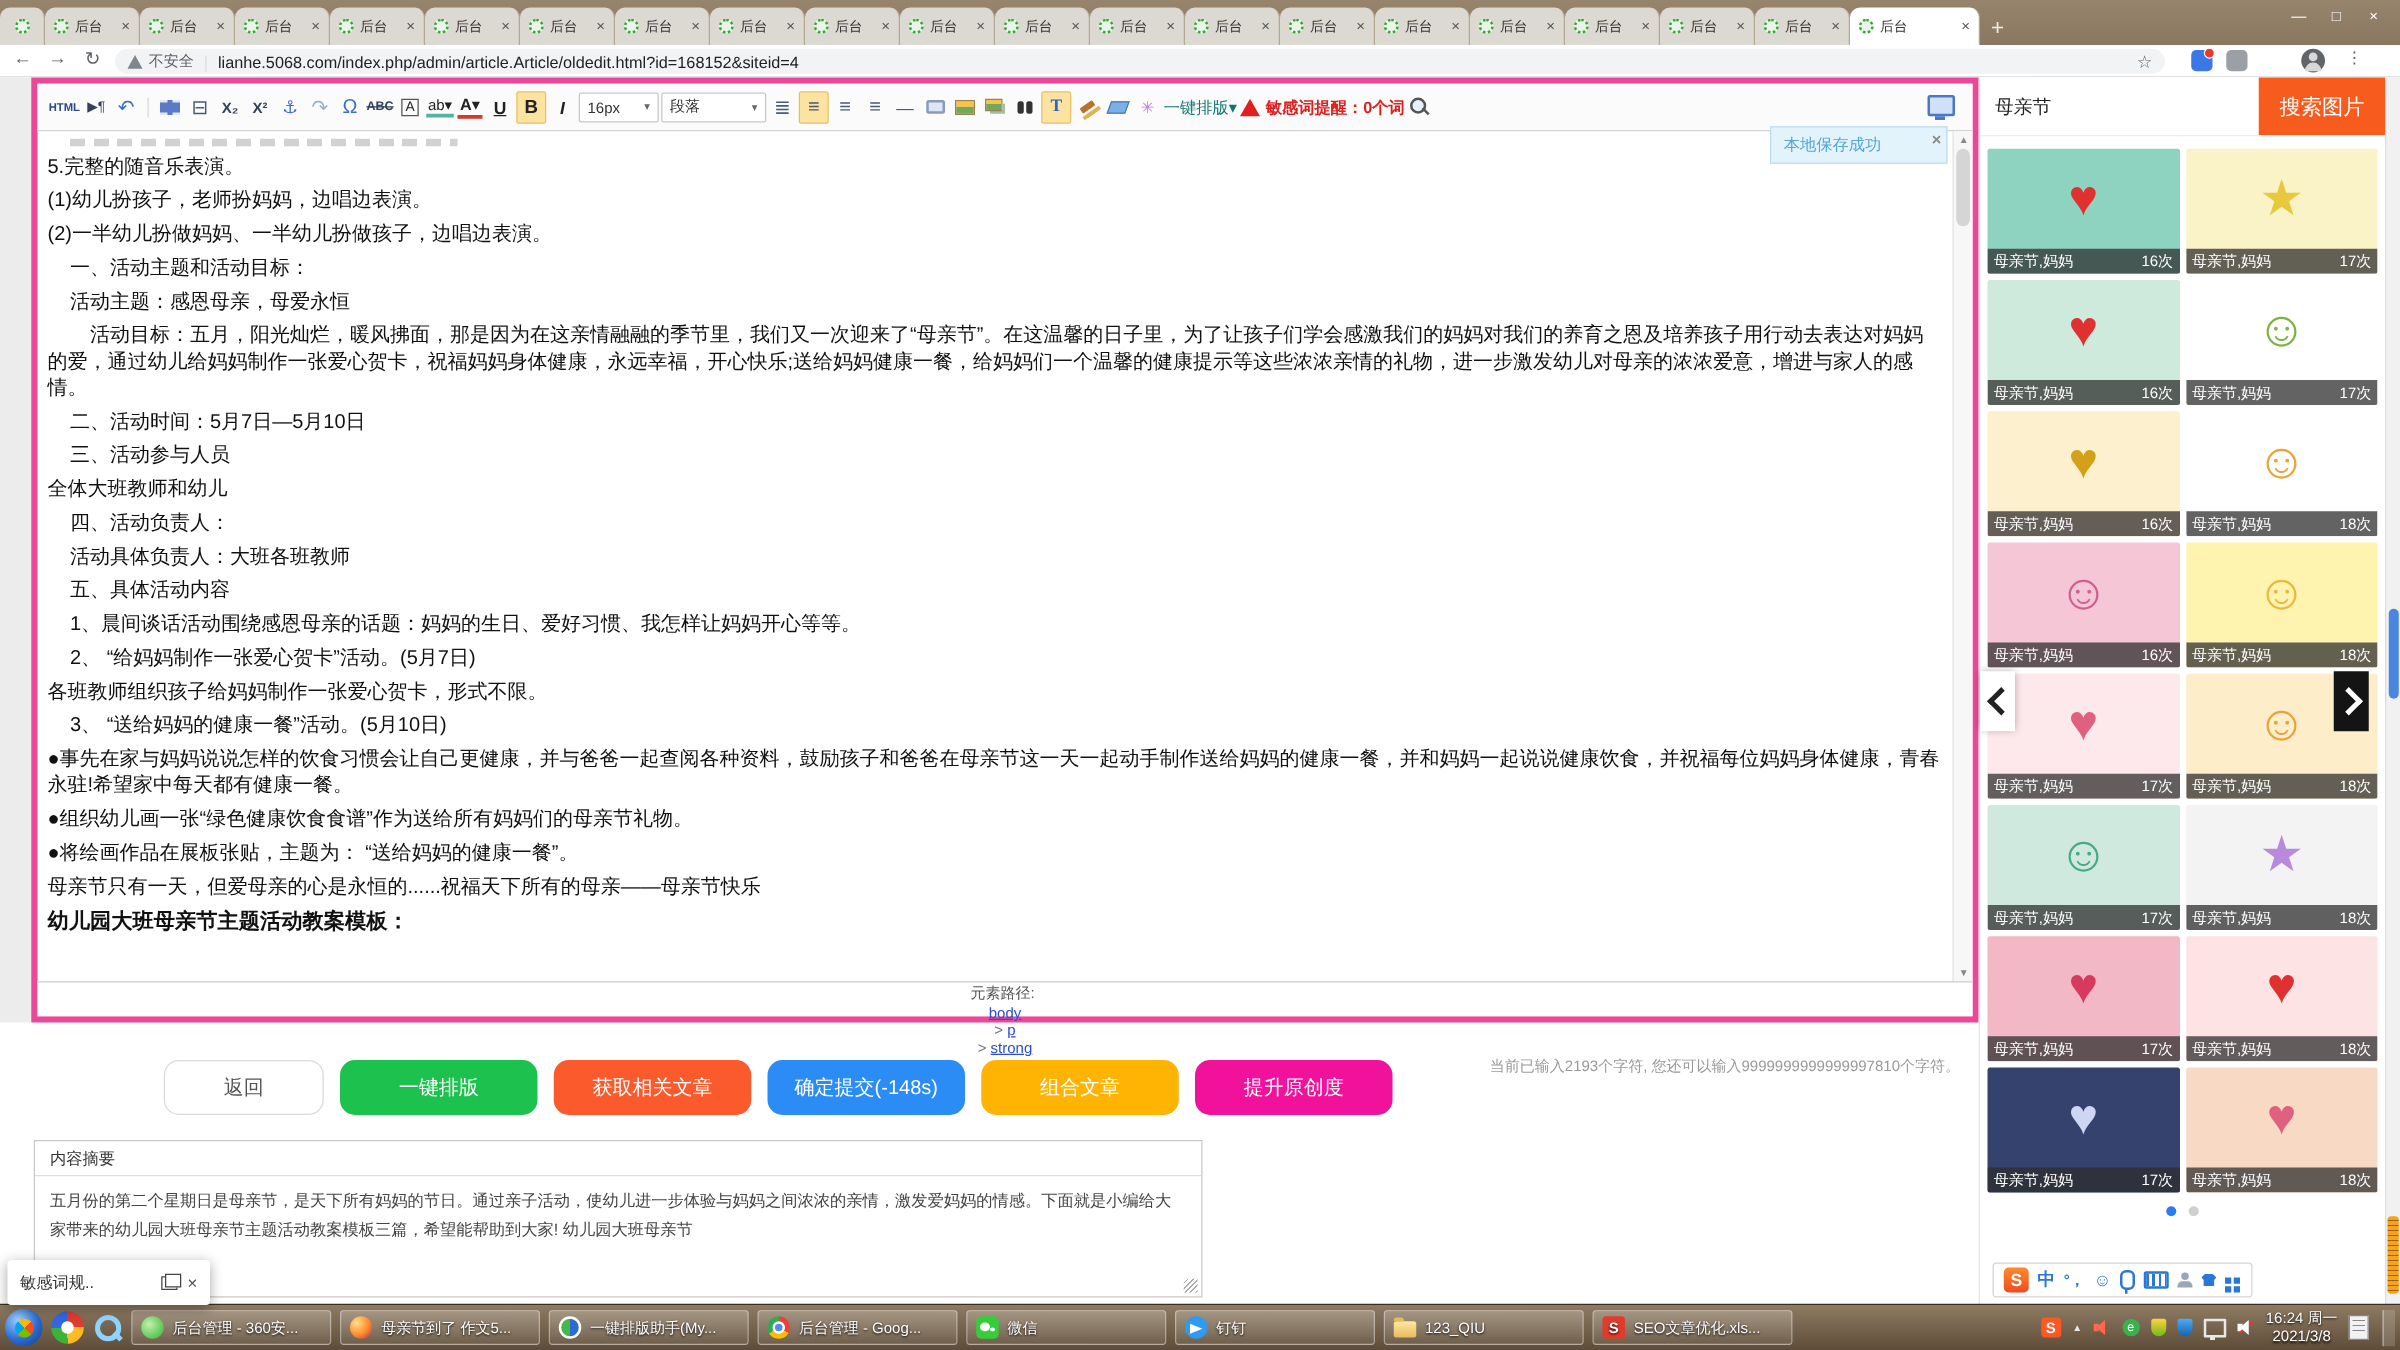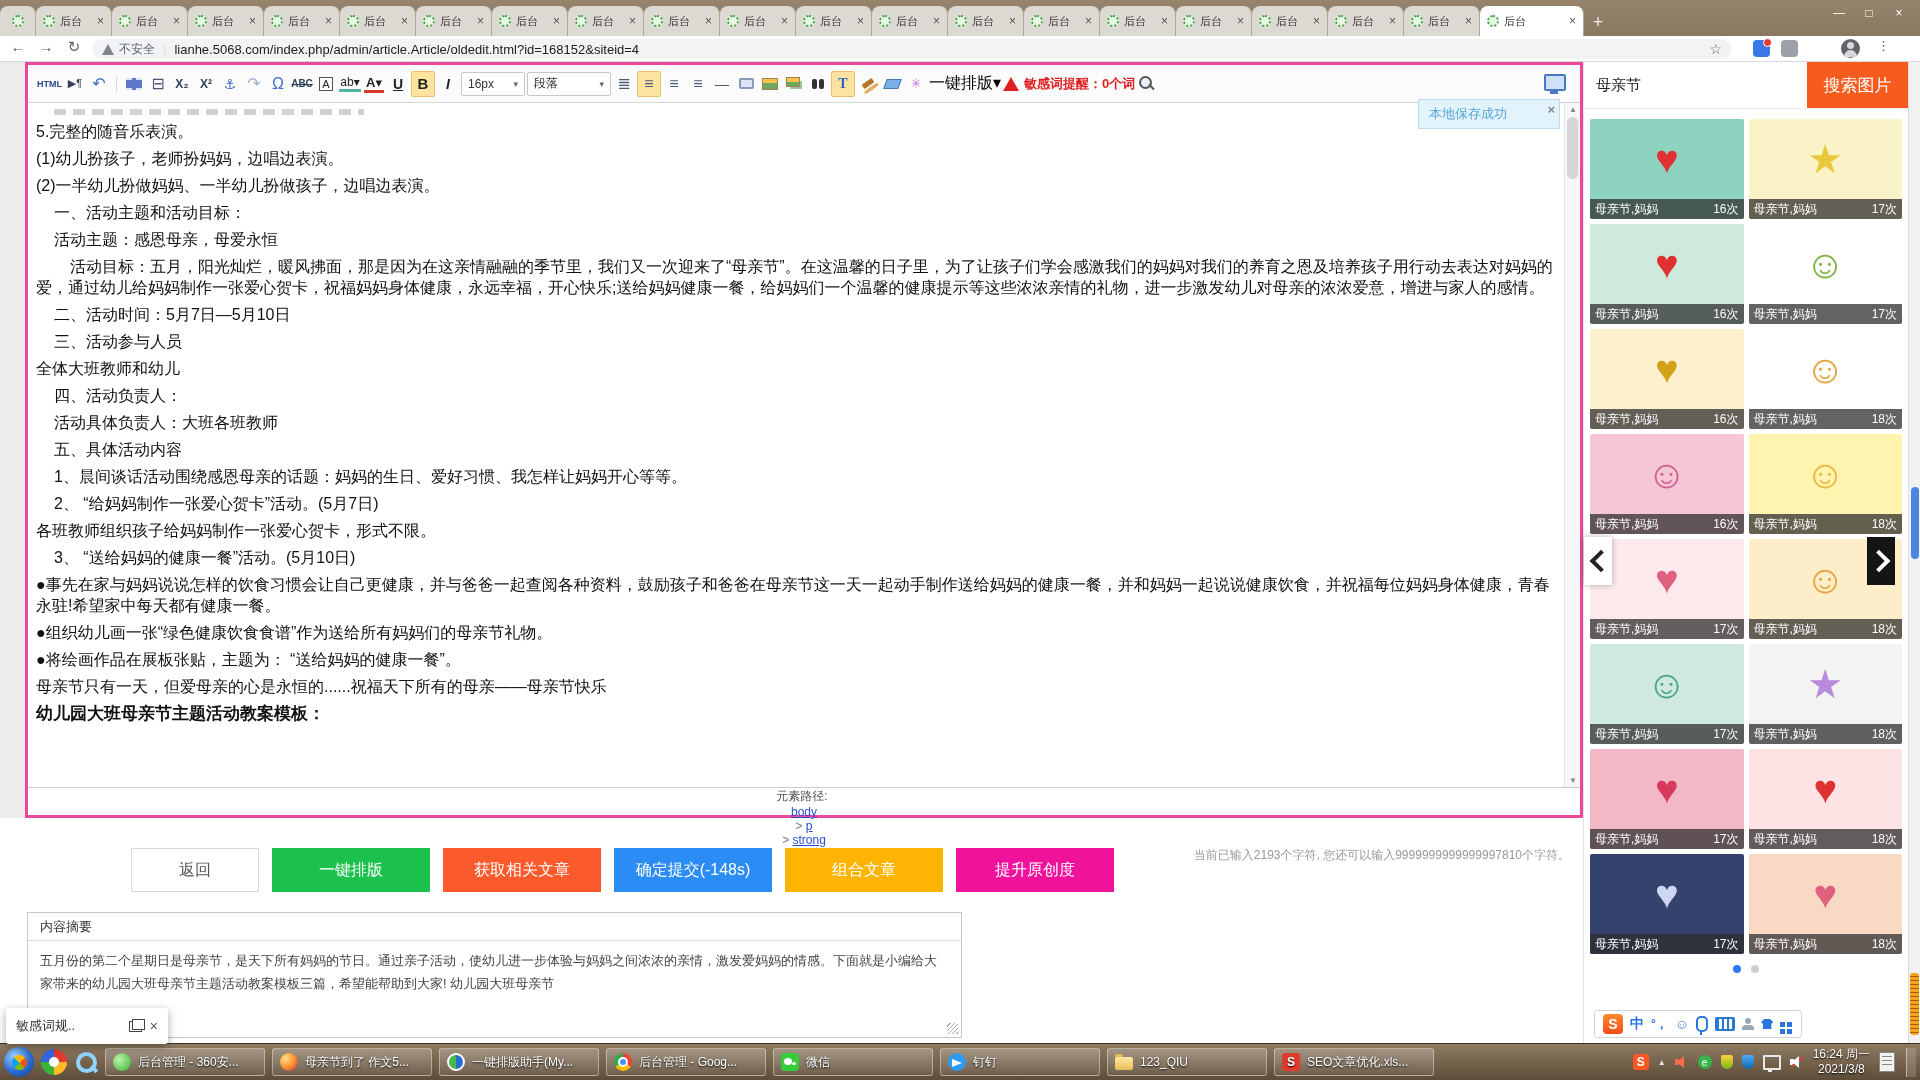--- a/index.html
+++ b/index.html
@@ -33,21 +33,21 @@
   .avatar{position:absolute;right:60px;top:3px;width:19px;height:19px;border-radius:50%;background:#616569;cursor:pointer;}
   .avatar::before{content:"";position:absolute;left:6px;top:3px;width:7px;height:7px;border-radius:50%;background:#d8d8d8;}
   .avatar::after{content:"";position:absolute;left:3px;top:11px;width:13px;height:7px;border-radius:7px 7px 0 0;background:#d8d8d8;}
   .kebab{position:absolute;right:30px;top:2px;color:#5f6368;font-size:13px;letter-spacing:0;cursor:pointer;}
 
   
   #page{position:absolute;left:0;top:62px;width:1920px;height:981px;background:#fff;}
   #leftstrip{position:absolute;left:0;top:0;width:25px;height:756px;background:#ececec;}
 
   
-  #editor{position:absolute;left:25px;top:0;width:1558px;height:756px;border:3px solid #ec4899;box-sizing:border-box;background:#fff;}
+  #editor{position:absolute;left:25px;top:0;width:1558px;height:756px;border:5px solid #ec4899;box-sizing:border-box;background:#fff;}
   #etoolbar{position:absolute;left:0;top:0;right:0;height:38px;background:#fbfbfb;border-bottom:1px solid #d4d4d4;display:flex;align-items:center;padding:0 8px;box-sizing:border-box;}
   .tb{display:inline-flex;align-items:center;justify-content:center;height:24px;min-width:22px;margin:0 1px;border-radius:2px;color:#4a5a78;font-size:14px;cursor:pointer;flex:none;position:relative;}
   .tb i{font-style:normal;}
   .tb.on{background:#fce3a0;border:1px solid #e8c068;}
   .sep{width:1px !important;min-width:1px !important;height:16px;background:#d8d8d8;margin:0 5px;border:none;}
   .tx i{font-size:9px;font-weight:bold;color:#2a4a8a;}
   .tx3 i{font-size:11px;color:#33415c;}
   .tx2 i{font-size:12px;font-weight:bold;color:#33415c;}
   .blue i{color:#3a6ec8;}
   .fade i{color:#9ab0cc;}
@@ -68,21 +68,21 @@
   .imgsic::before{content:"";width:14px;height:10px;background:linear-gradient(#f6c34d 45%,#6fa85f 45%);border:1px solid #a08050;box-shadow:3px 3px 0 -1px #9cc39c;box-sizing:border-box;margin:-2px 3px 2px 0;}
   .bino::before{content:"";width:5px;height:10px;background:#333;border-radius:2px;box-shadow:7px 0 0 #333;margin-right:7px;}
   .pasteic{border:1px solid #d8aa4f;background:#fce3a0;}
   .pasteic i{color:#2a66c8;font-weight:bold;font-family:"Liberation Serif",serif;}
   .broomic::before{content:"";width:12px;height:5px;background:#b8732a;border-radius:1px;box-shadow:-3px 6px 0 -1px #e0b060,3px 6px 0 -1px #e0b060,0 6px 0 -1px #e0b060;transform:rotate(-35deg);}
   .eraseic::before{content:"";width:13px;height:8px;background:#7ab0e8;border:1px solid #4a7ab0;transform:skewX(-20deg);}
   .wandic i{color:#c87adc;font-size:13px;}
   .mag{width:18px;}
   .mag::before{content:"";position:absolute;left:2px;top:4px;width:9px;height:9px;border:2px solid #555;border-radius:50%;background:#e8f0fa;}
   .mag::after{content:"";position:absolute;left:11px;top:14px;width:7px;height:2px;background:#555;transform:rotate(45deg);}
-  .linktx i{color:#000000;font-size:16px;}
+  .linktx i{color:#0f766e;font-size:13px;}
   .warn{color:#e02020;font-weight:bold;font-size:13px;}
   .warn::before{content:"";width:0;height:0;border-left:8px solid transparent;border-right:8px solid transparent;border-bottom:14px solid #e02020;margin-right:5px;}
   .warn i{color:#e02020;}
   #monitoric{position:absolute;right:14px;top:9px;width:18px;height:13px;border:2px solid #4a78c8;border-radius:2px;background:#cfe0f8;cursor:pointer;}
   #monitoric::after{content:"";position:absolute;left:4px;bottom:-5px;width:8px;height:3px;background:#4a78c8;}
 
   
   #econtent{position:absolute;left:0;top:38px;right:16px;bottom:28px;overflow:hidden;padding:6px 10px 0 8px;font-size:16px;line-height:21px;color:#111;}
   .el{margin:6px 0;}
   .el.in{padding-left:18px;}
@@ -97,21 +97,21 @@
 
   
   #pathbar{position:absolute;left:0;right:0;bottom:0;height:28px;border-top:1px solid #ccc;background:#fff;display:flex;align-items:center;font-size:12px;color:#555;padding:0 10px;box-sizing:border-box;flex-direction:column;}
   .pitem+.pitem::before{content:" > ";color:#777;}
   .plink{color:#2a4fd4;text-decoration:underline;cursor:pointer;}
   #charcount{margin-left:auto;color:#999;}
   .grip{width:11px;height:11px;margin-left:8px;background:repeating-linear-gradient(135deg,transparent 0 2px,#aaa 2px 3px);}
 
   
   #btnrow{position:absolute;left:131px;top:786px;display:flex;gap:13px;}
-  .abtn{height:44px;min-width:158px;display:flex;align-items:center;justify-content:center;color:#fff;font-size:16px;border-radius:0;padding:0 16px;box-sizing:border-box;cursor:pointer;}
+  .abtn{height:44px;min-width:158px;display:flex;align-items:center;justify-content:center;color:#fff;font-size:16px;border-radius:12px;padding:0 16px;box-sizing:border-box;cursor:pointer;}
 
   
   #summary{position:absolute;left:27px;top:850px;width:935px;height:126px;border:1px solid #c9c9c9;box-sizing:border-box;background:#fff;}
   #sumhead{height:27px;border-bottom:1px solid #ddd;display:flex;align-items:center;padding:0 12px;font-size:13px;color:#333;}
   #sumbody{padding:8px 12px;font-size:13px;line-height:23px;color:#444;}
   #sumgrip{position:absolute;right:3px;bottom:3px;width:11px;height:11px;background:repeating-linear-gradient(135deg,transparent 0 2px,#aaa 2px 3px);}
 
   
   #senspop{position:absolute;left:6px;top:946px;width:162px;height:36px;background:#fff;border-radius:3px;box-shadow:0 3px 10px rgba(0,0,0,.35);display:flex;align-items:center;gap:8px;padding:0 10px;box-sizing:border-box;z-index:8;}
   #senspop .slabel{font-size:13px;color:#333;flex:1;white-space:nowrap;overflow:hidden;}

